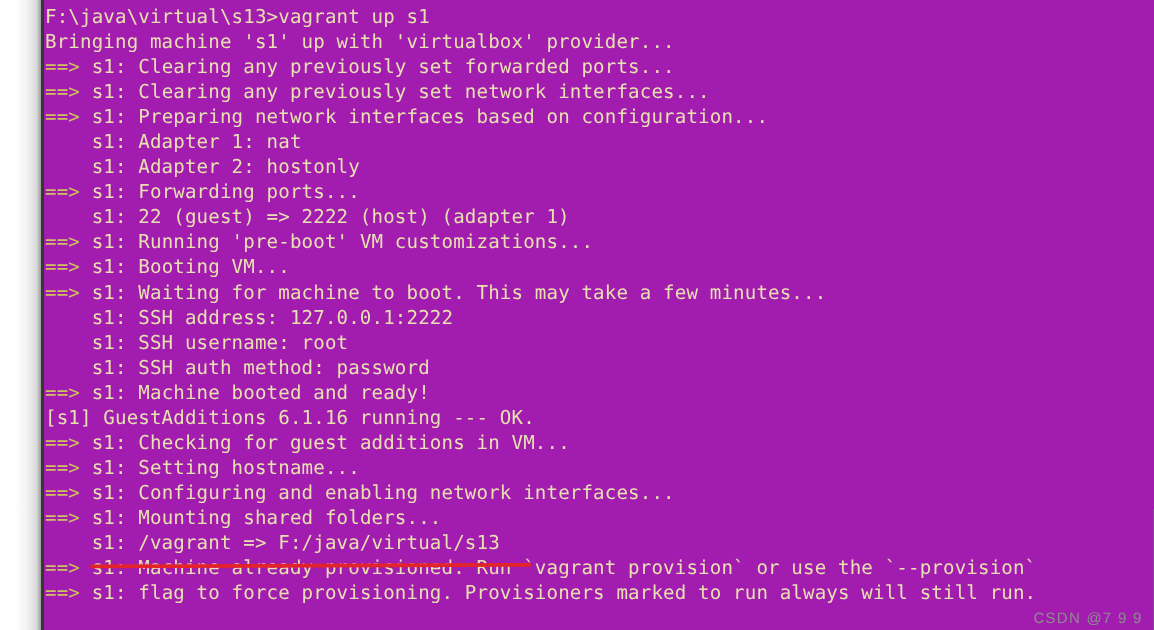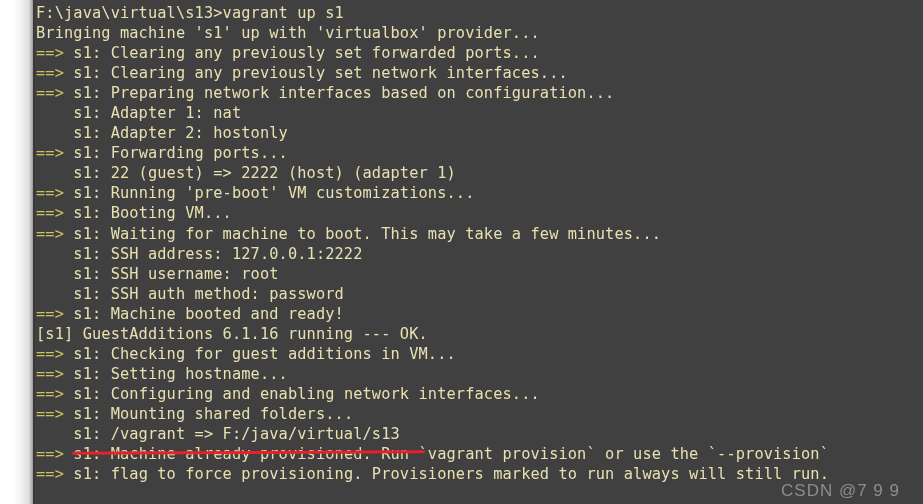--- a/index.html
+++ b/index.html
@@ -37,21 +37,21 @@
     z-index: 3;
   }
 
   
   #terminal {
     position: absolute;
     left: 35px;
     top: 0;
     width: 888px;
     height: 504px;
-    background: #404040;
+    background: #a21caf;
     z-index: 1;
   }
 
   #console-lines {
     position: absolute;
     left: 1px;
     top: 3px;
     width: 887px;
     white-space: pre;
     font-size: 15.3px;
@@ -75,24 +75,24 @@
     width: 353px;
     height: 3px;
     background: #e3222a;
     border-radius: 2px;
     z-index: 4;
     transform: rotate(-0.22deg);
   }
 
   #watermark {
     position: absolute;
-    right: 23px;
+    right: 9px;
     bottom: 3px;
     font-family: "Liberation Sans", sans-serif;
-    font-size: 17px;
+    font-size: 12px;
     letter-spacing: 1px;
     color: #8d8d8d;
     z-index: 5;
     white-space: pre;
     margin-left: 30px;
   }
 </style>
 </head>
 <body>
 

